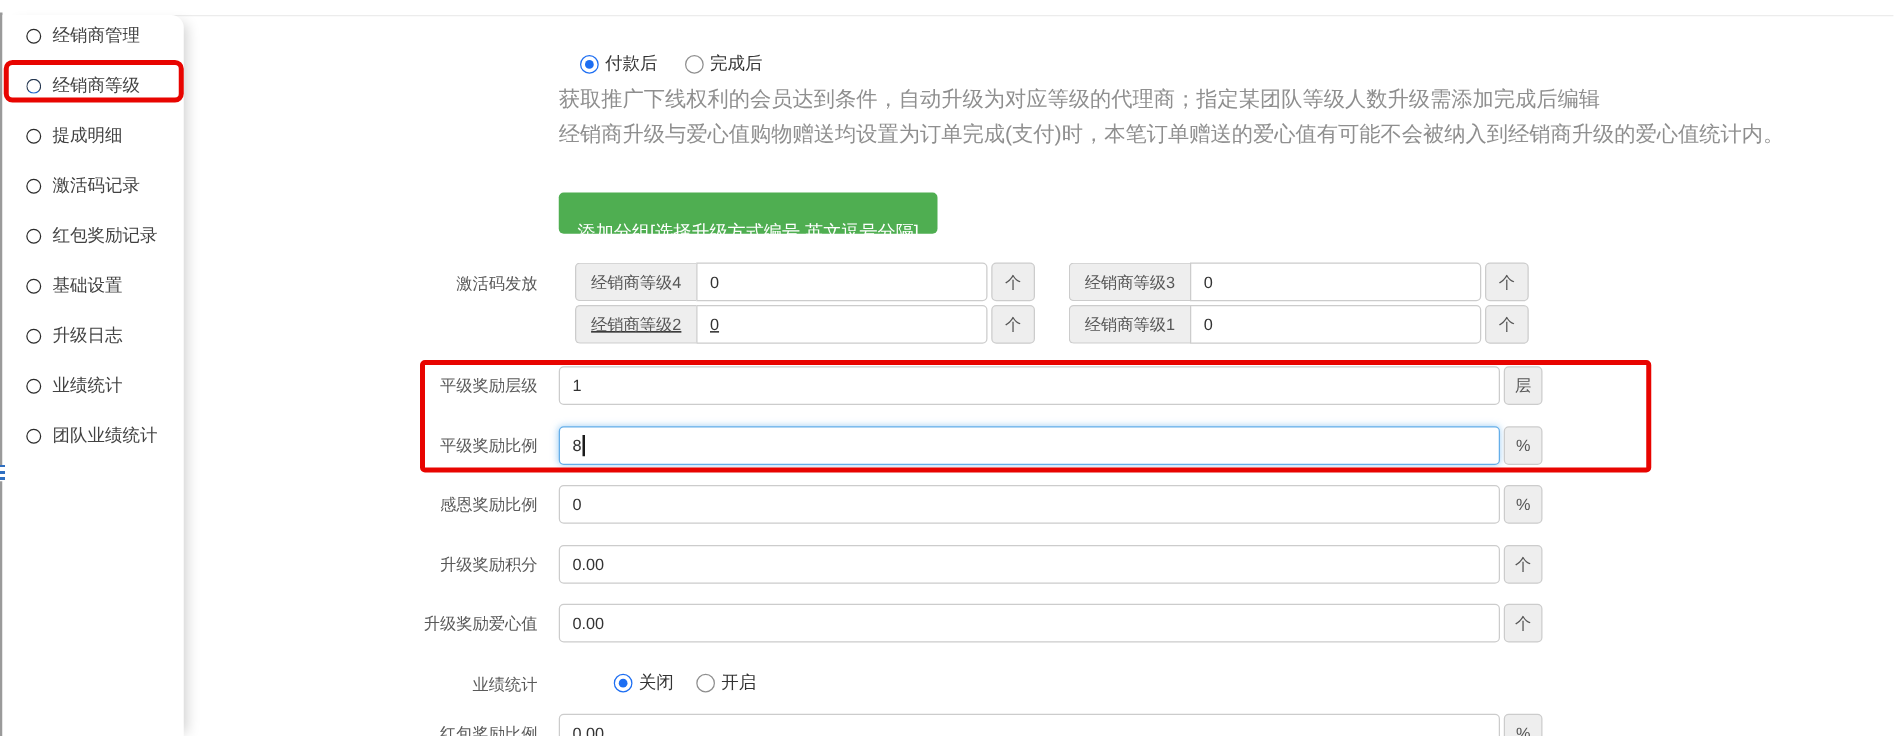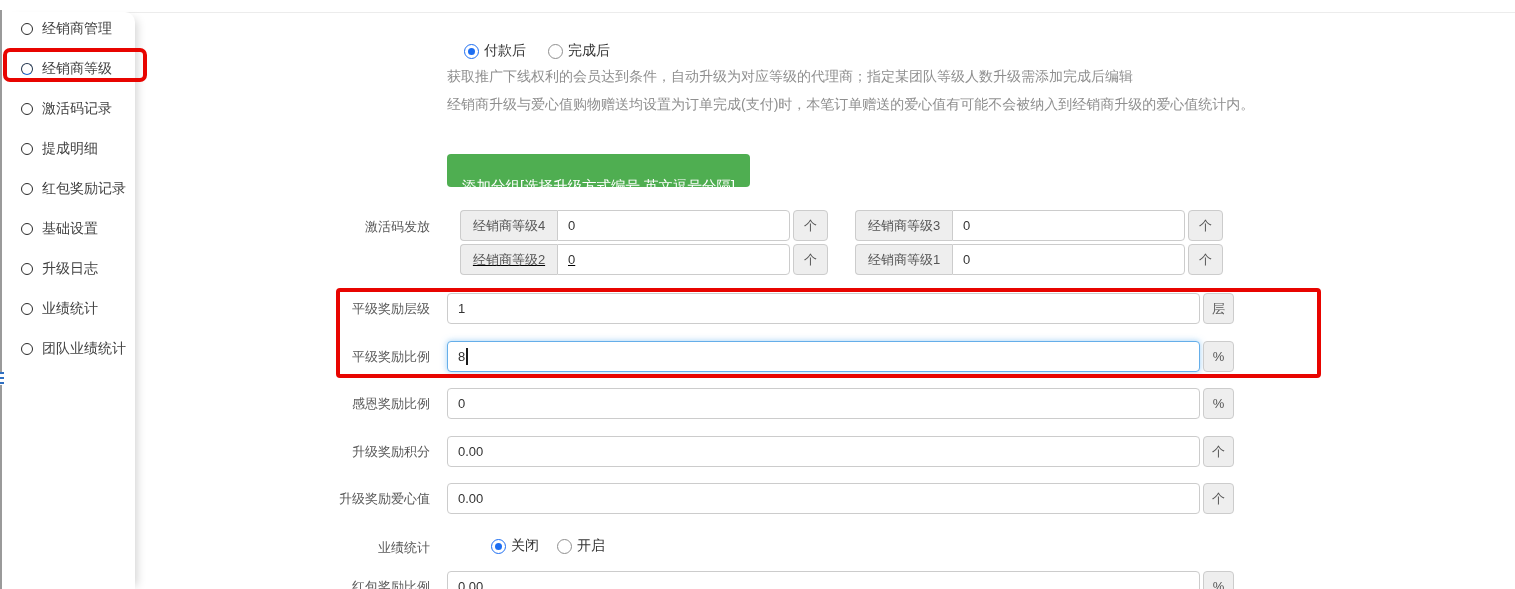--- a/index.html
+++ b/index.html
@@ -5,21 +5,21 @@
   * { margin:0; padding:0; box-sizing:border-box; }
   html,body { background:#fff; }
   body { font-family:"Liberation Sans","DejaVu Sans",sans-serif; }
   .page { position:relative; width:1515px; height:589px; background:#fff; overflow:hidden; }
 
   
   .left-line { position:absolute; left:0; top:10px; bottom:0; width:2px; background:#9a9a9a; }
   .top-line  { position:absolute; left:112px; top:12px; right:0; height:1px; background:#ececec; }
 
   
-  .sidebar { position:absolute; left:2px; top:12px; width:133px; height:577px; background:#fff;
+  .sidebar { position:absolute; left:2px; top:12px; width:145px; height:577px; background:#fff;
              border-top-right-radius:10px;
              box-shadow:7px 2px 10px -5px rgba(0,0,0,.18); z-index:2; }
   .side-list { margin-top:-3px; }
   .side-item { height:40px; display:flex; align-items:center; padding-left:19px; cursor:pointer; }
   .side-dot { width:12px; height:12px; border:1.6px solid #2b2b2b; border-radius:50%; flex:none; }
   .side-item.active .side-dot { border-color:#24364f; border-bottom-color:#1b62c9; }
   .side-label { margin-left:9px; font-size:14px; color:#424242; white-space:nowrap; }
 
   
   .anno { position:absolute; border:4px solid #e80400; border-radius:7px; z-index:6; pointer-events:none; }
@@ -31,21 +31,21 @@
                background:repeating-linear-gradient(#2f6fc1 0 2px, #ffffff 2px 5px); }
 
   
   .radio-row { position:absolute; display:flex; align-items:center; gap:22px; font-size:14px; color:#333; }
   .radio-opt { display:flex; align-items:center; gap:5px; cursor:pointer; }
   .rdot { width:15px; height:15px; border-radius:50%; border:1px solid #8f8f8f; background:#fff; position:relative; flex:none; }
   .radio-opt.on .rdot { border:1.5px solid #1d6ef2; }
   .radio-opt.on .rdot::after { content:""; position:absolute; left:50%; top:50%; width:7px; height:7px;
                                margin:-3.5px 0 0 -3.5px; border-radius:50%; background:#1d6ef2; }
 
-  .help-text { position:absolute; left:447px; font-size:14px; color:#8f8f8f; white-space:nowrap; }
+  .help-text { position:absolute; left:447px; font-size:17px; color:#8f8f8f; white-space:nowrap; }
 
   .btn-green { position:absolute; left:447px; top:154px; height:33px; line-height:33px; padding:16px 15px;
                background:#4fae51; color:#fff; font-size:14.5px; border:none; border-radius:4px; cursor:pointer;
                white-space:nowrap; }
 
   
   .f-label { position:absolute; left:200px; width:230px; text-align:right; font-size:13px; color:#595959; white-space:nowrap; }
 
   .txt { position:absolute; height:31px; border:1px solid #ccc; border-radius:4px; background:#fff;
          font-size:13px; color:#333; padding:0 10px; font-family:inherit; outline:none; }
@@ -79,25 +79,25 @@
       <div class="side-item">
         <span class="side-dot"></span>
         <span class="side-label">经销商管理</span>
       </div>
       <div class="side-item active">
         <span class="side-dot"></span>
         <span class="side-label">经销商等级</span>
       </div>
       <div class="side-item">
         <span class="side-dot"></span>
+        <span class="side-label">提成明细</span>
+      </div>
+      <div class="side-item">
+        <span class="side-dot"></span>
         <span class="side-label">激活码记录</span>
-      </div>
-      <div class="side-item">
-        <span class="side-dot"></span>
-        <span class="side-label">提成明细</span>
       </div>
       <div class="side-item">
         <span class="side-dot"></span>
         <span class="side-label">红包奖励记录</span>
       </div>
       <div class="side-item">
         <span class="side-dot"></span>
         <span class="side-label">基础设置</span>
       </div>
       <div class="side-item">

